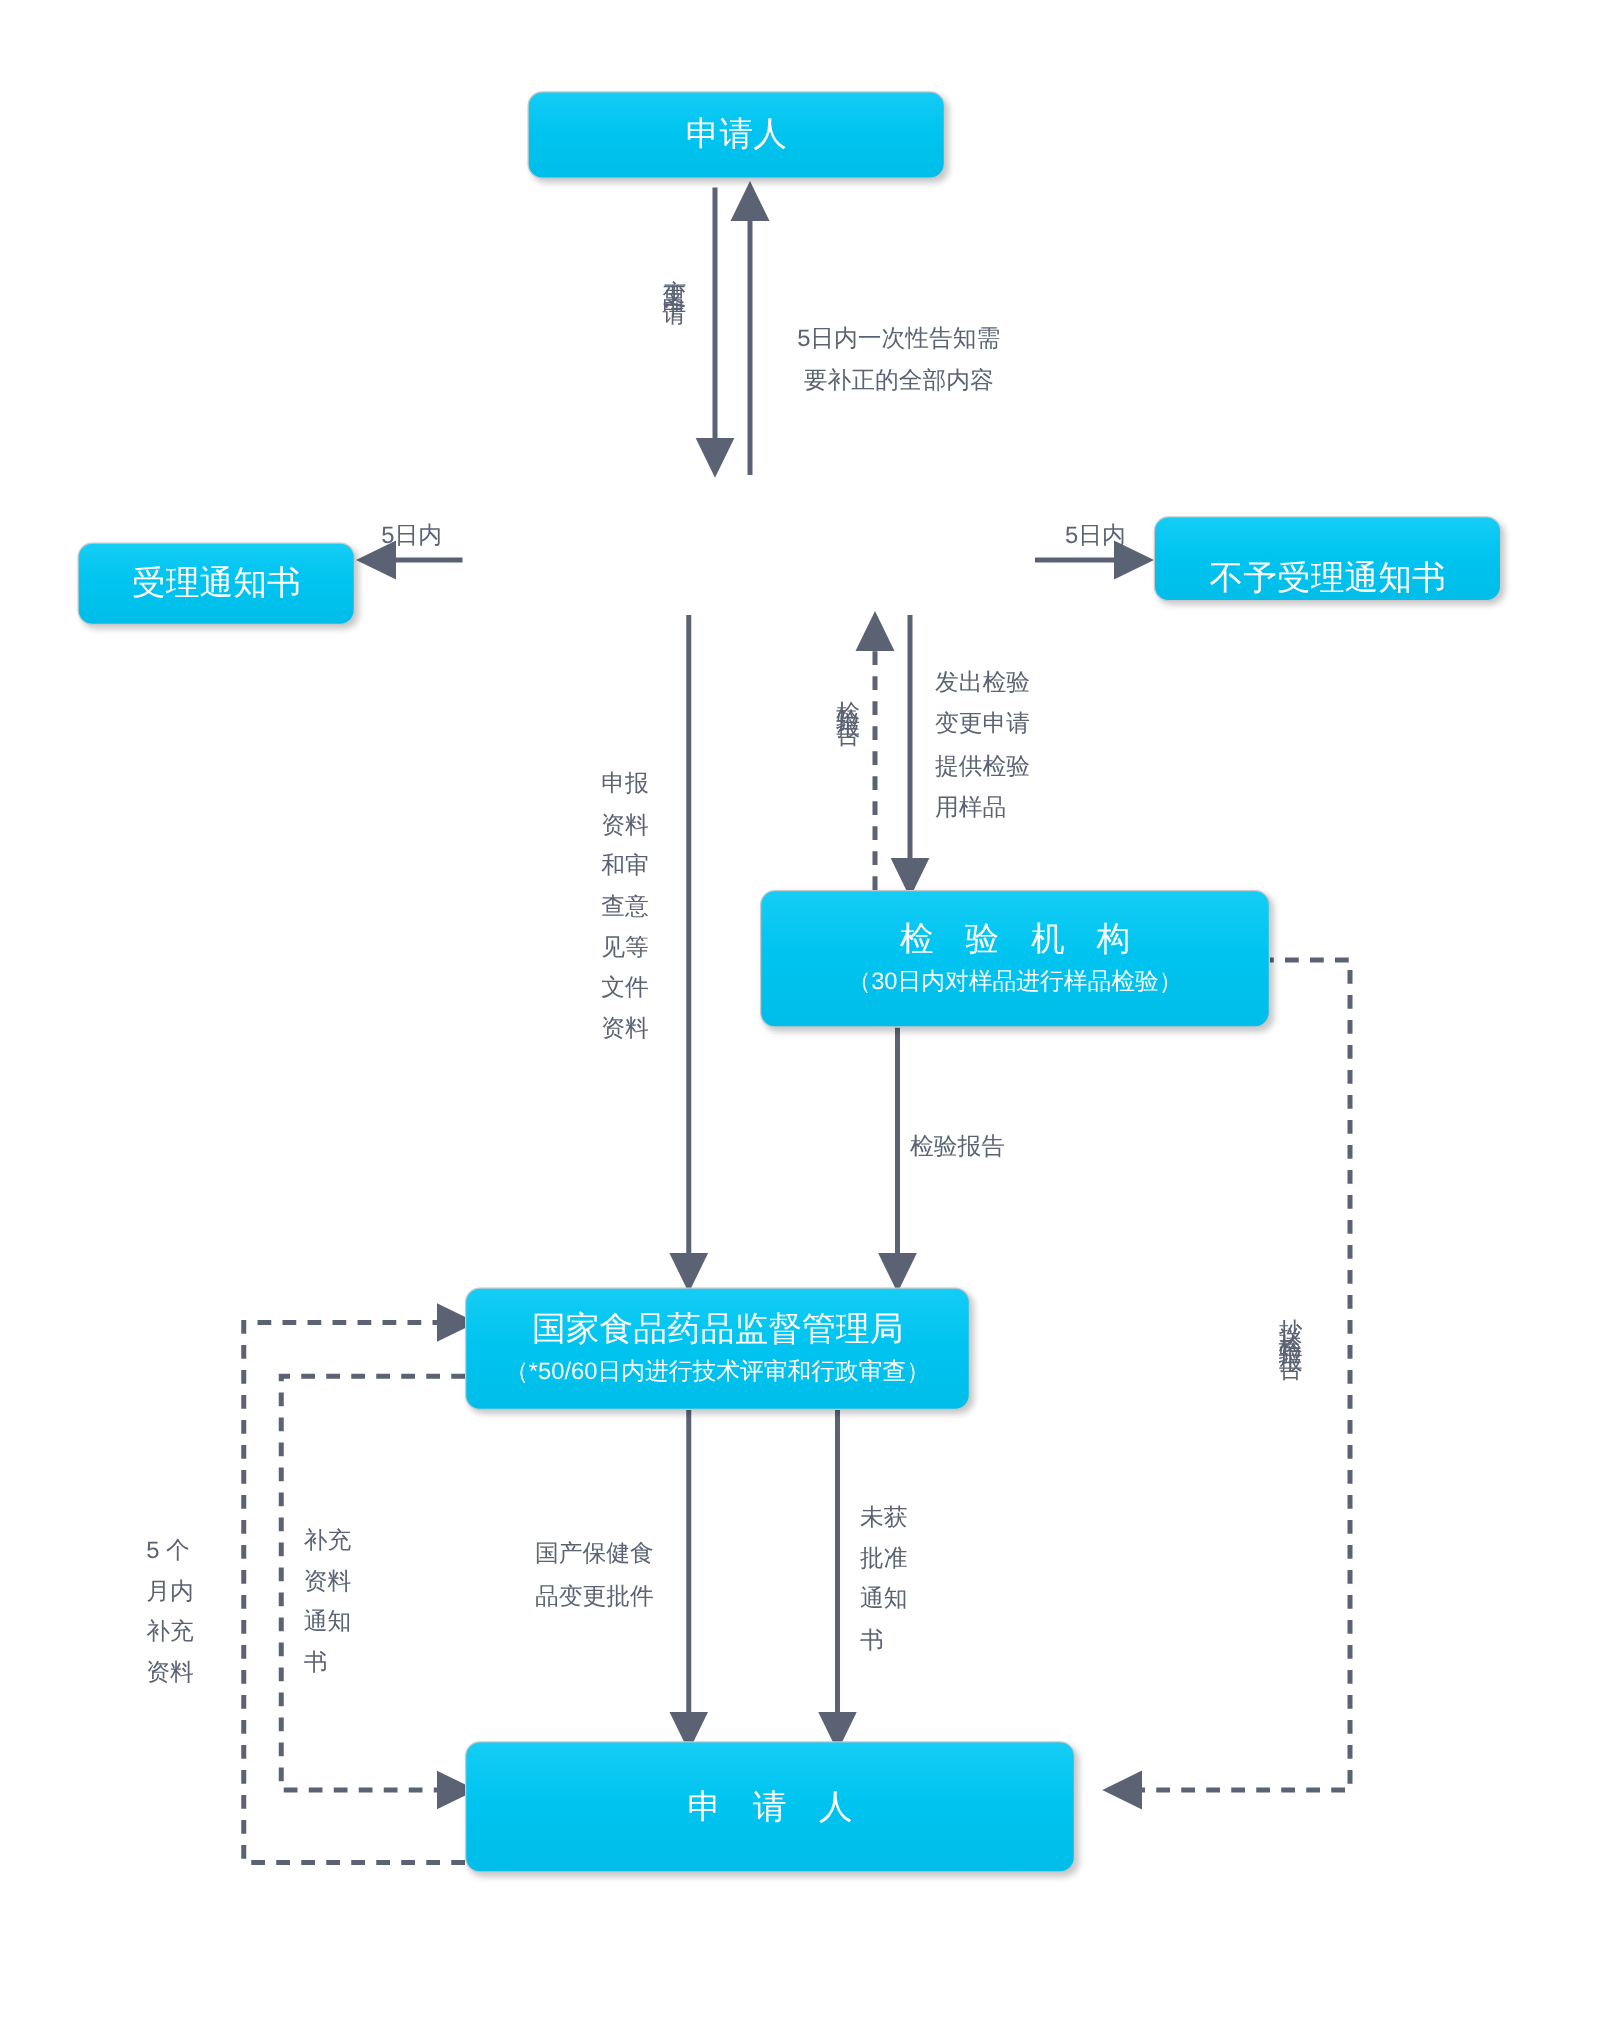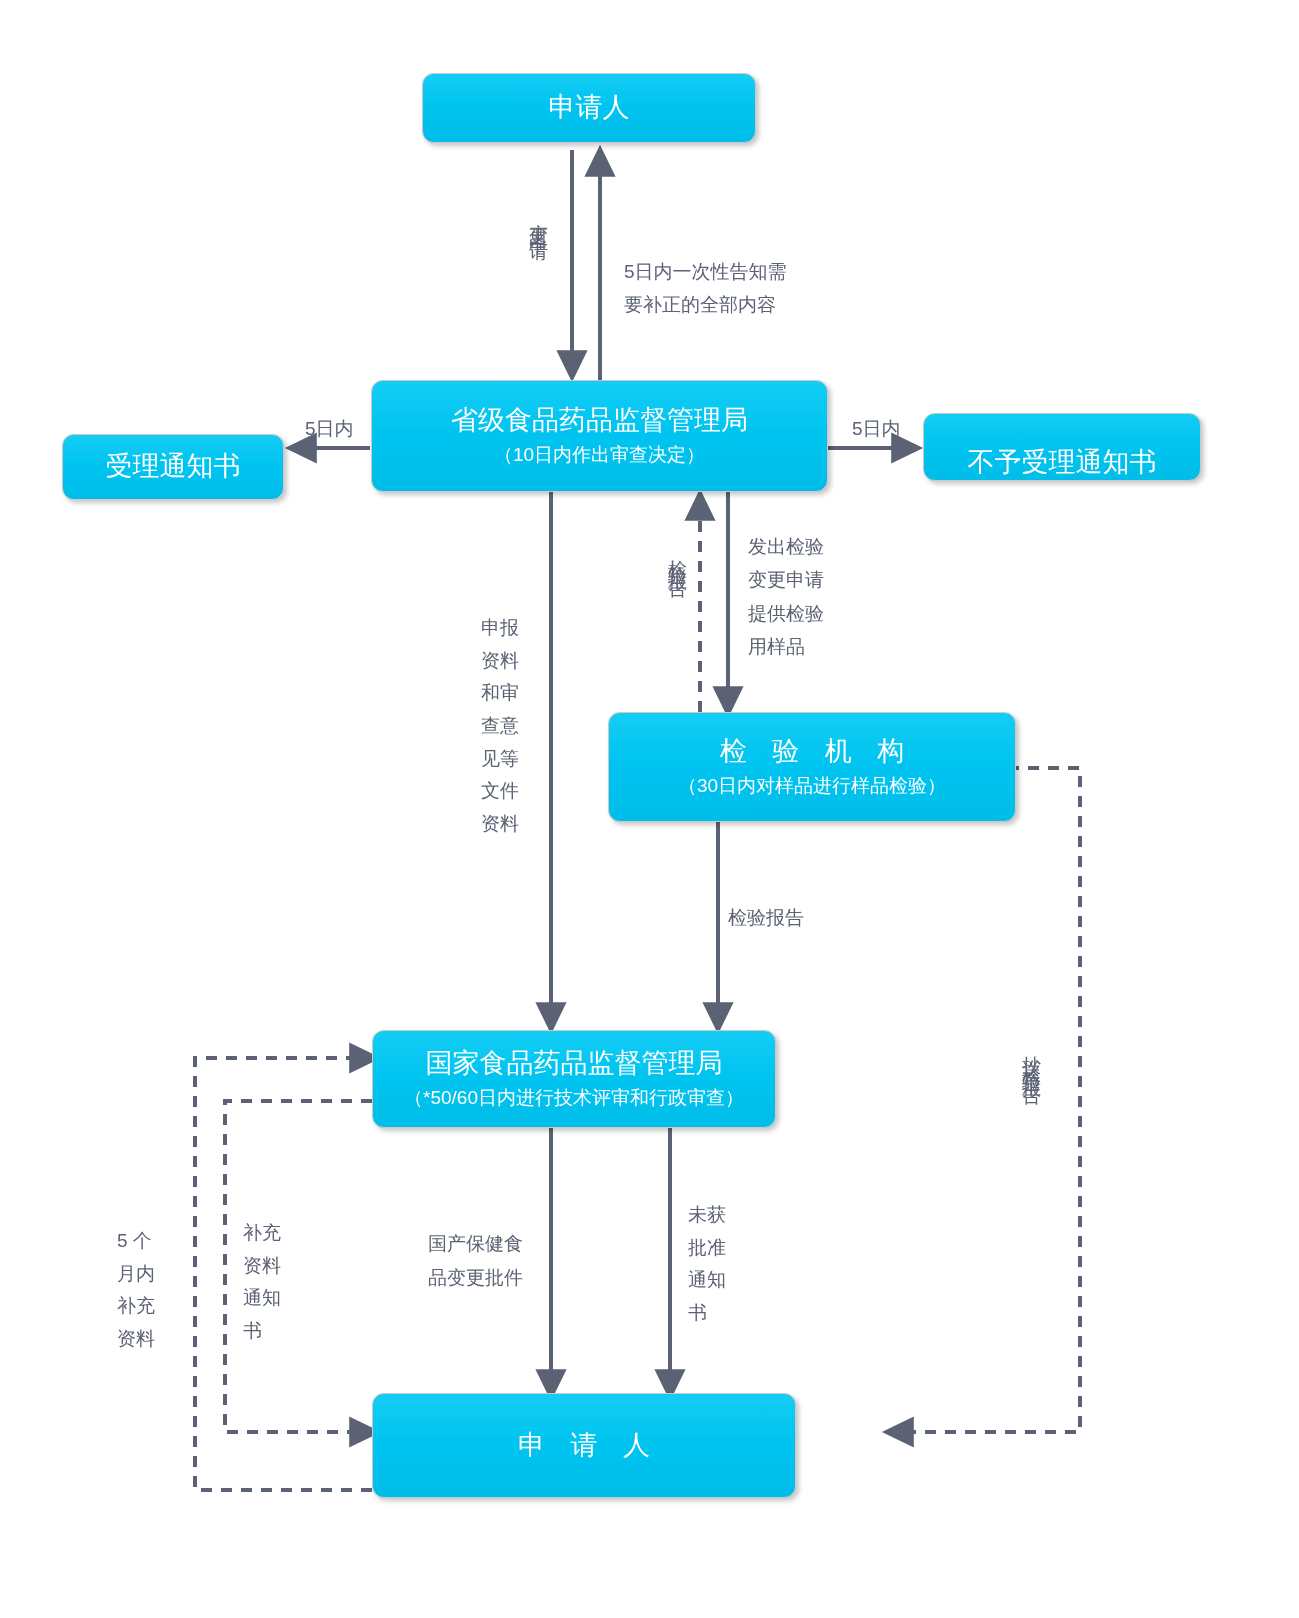--- a/index.html
+++ b/index.html
@@ -82,46 +82,42 @@
   </svg>
 
   <div class="node" style="left:422px;top:73px;width:334px;height:70px;">
     <div class="title">申请人</div>
   </div>
 
   <div class="node" style="left:62px;top:434px;width:222px;height:66px;">
     <div class="title">受理通知书</div>
   </div>
 
-  <div class="node" style="left:371px;top:380px;width:457px;height:112px;">
-    <div class="title">省级食品药品监督管理局</div>
-    <div class="sub">（10日内作出审查决定）</div>
-  </div>
 
   <div class="node" style="left:923px;top:413px;width:278px;height:68px;justify-content:flex-end;">
     <div class="title">不予受理通知书</div>
   </div>
 
   <div class="node" style="left:608px;top:712px;width:408px;height:110px;">
     <div class="title spaced">检 验 机 构</div>
     <div class="sub">（30日内对样品进行样品检验）</div>
   </div>
 
   <div class="node" style="left:372px;top:1030px;width:404px;height:98px;">
     <div class="title">国家食品药品监督管理局</div>
     <div class="sub">（*50/60日内进行技术评审和行政审查）</div>
   </div>
 
-  <div class="node" style="left:372px;top:1393px;width:424px;height:105px;">
+  <div class="node" style="left:372px;top:1393px;width:488px;height:105px;">
     <div class="title spaced">申 请 人</div>
   </div>
 
   <div class="lbl v" style="left:524px;top:208px;">变更申请</div>
 
-  <div class="lbl" style="left:624px;top:255px;width:190px;text-align:left;line-height:1.75;">5日内一次性告知需
+  <div class="lbl" style="left:624px;top:255px;width:190px;text-align:center;line-height:1.75;">5日内一次性告知需
 要补正的全部内容</div>
 
   <div class="lbl" style="left:305px;top:414px;width:62px;">5日内</div>
 
   <div class="lbl" style="left:852px;top:414px;width:62px;">5日内</div>
 
   <div class="lbl" style="left:481px;top:612px;width:52px;line-height:1.72;">申报
 资料
 和审
 查意

